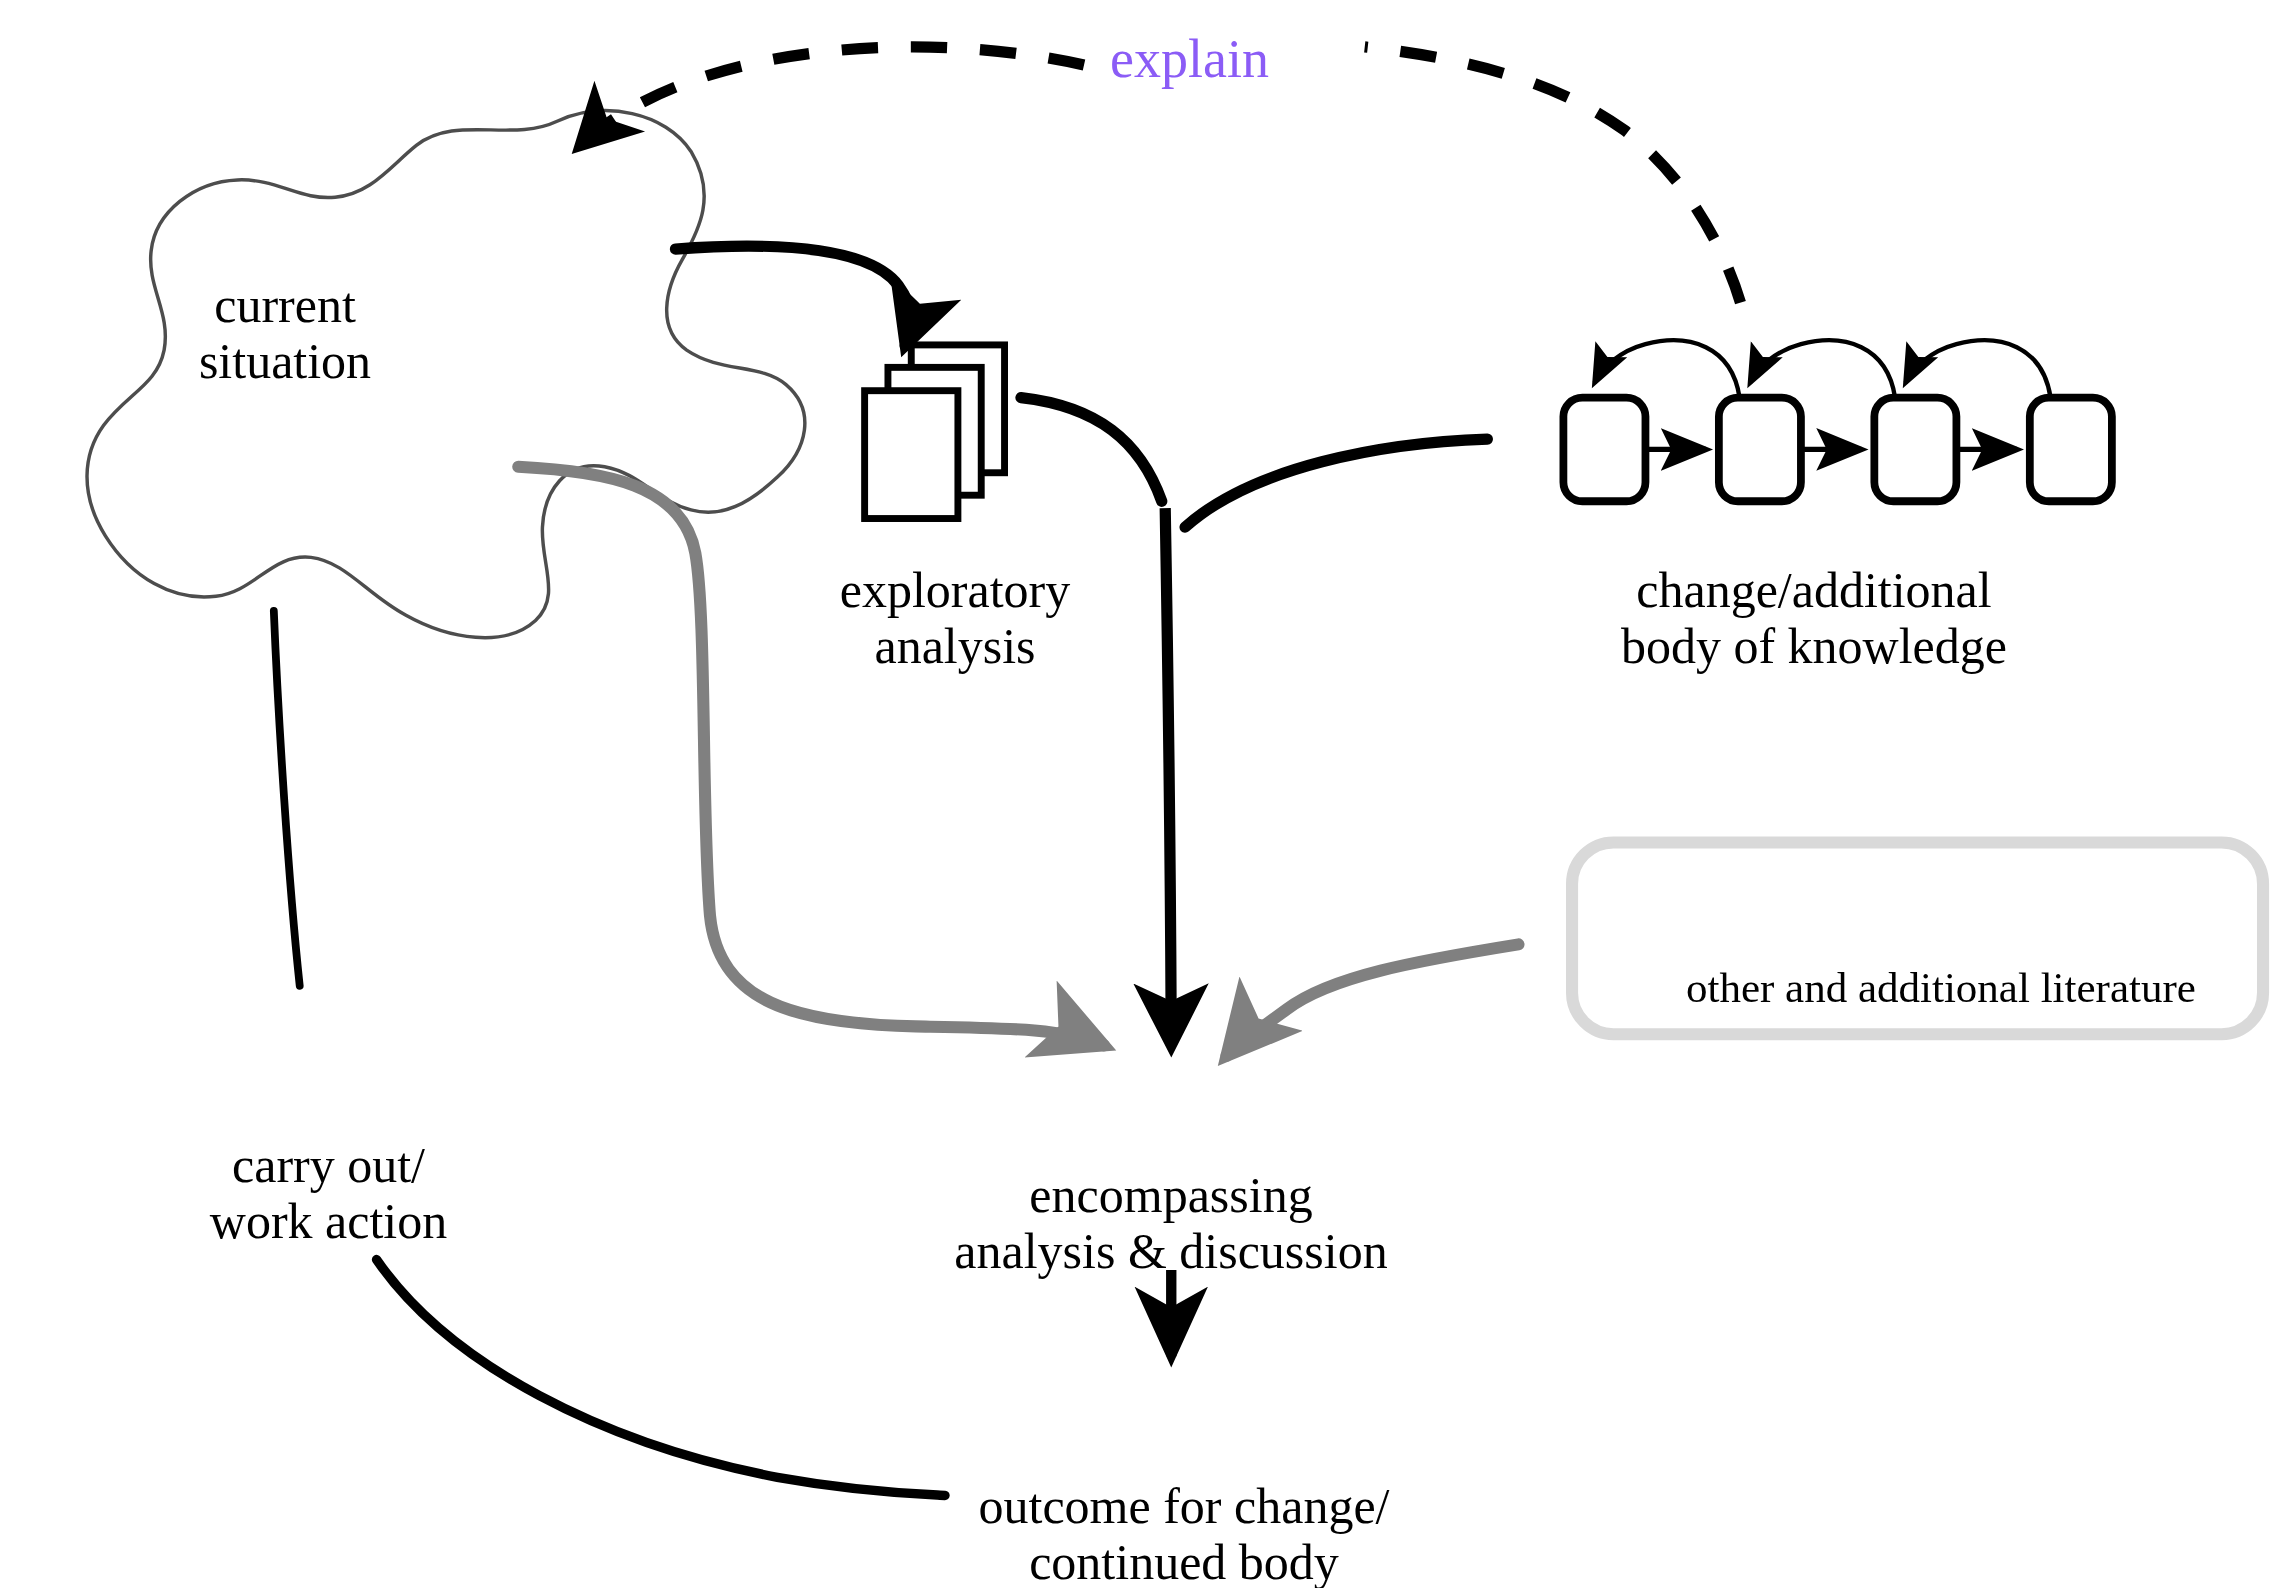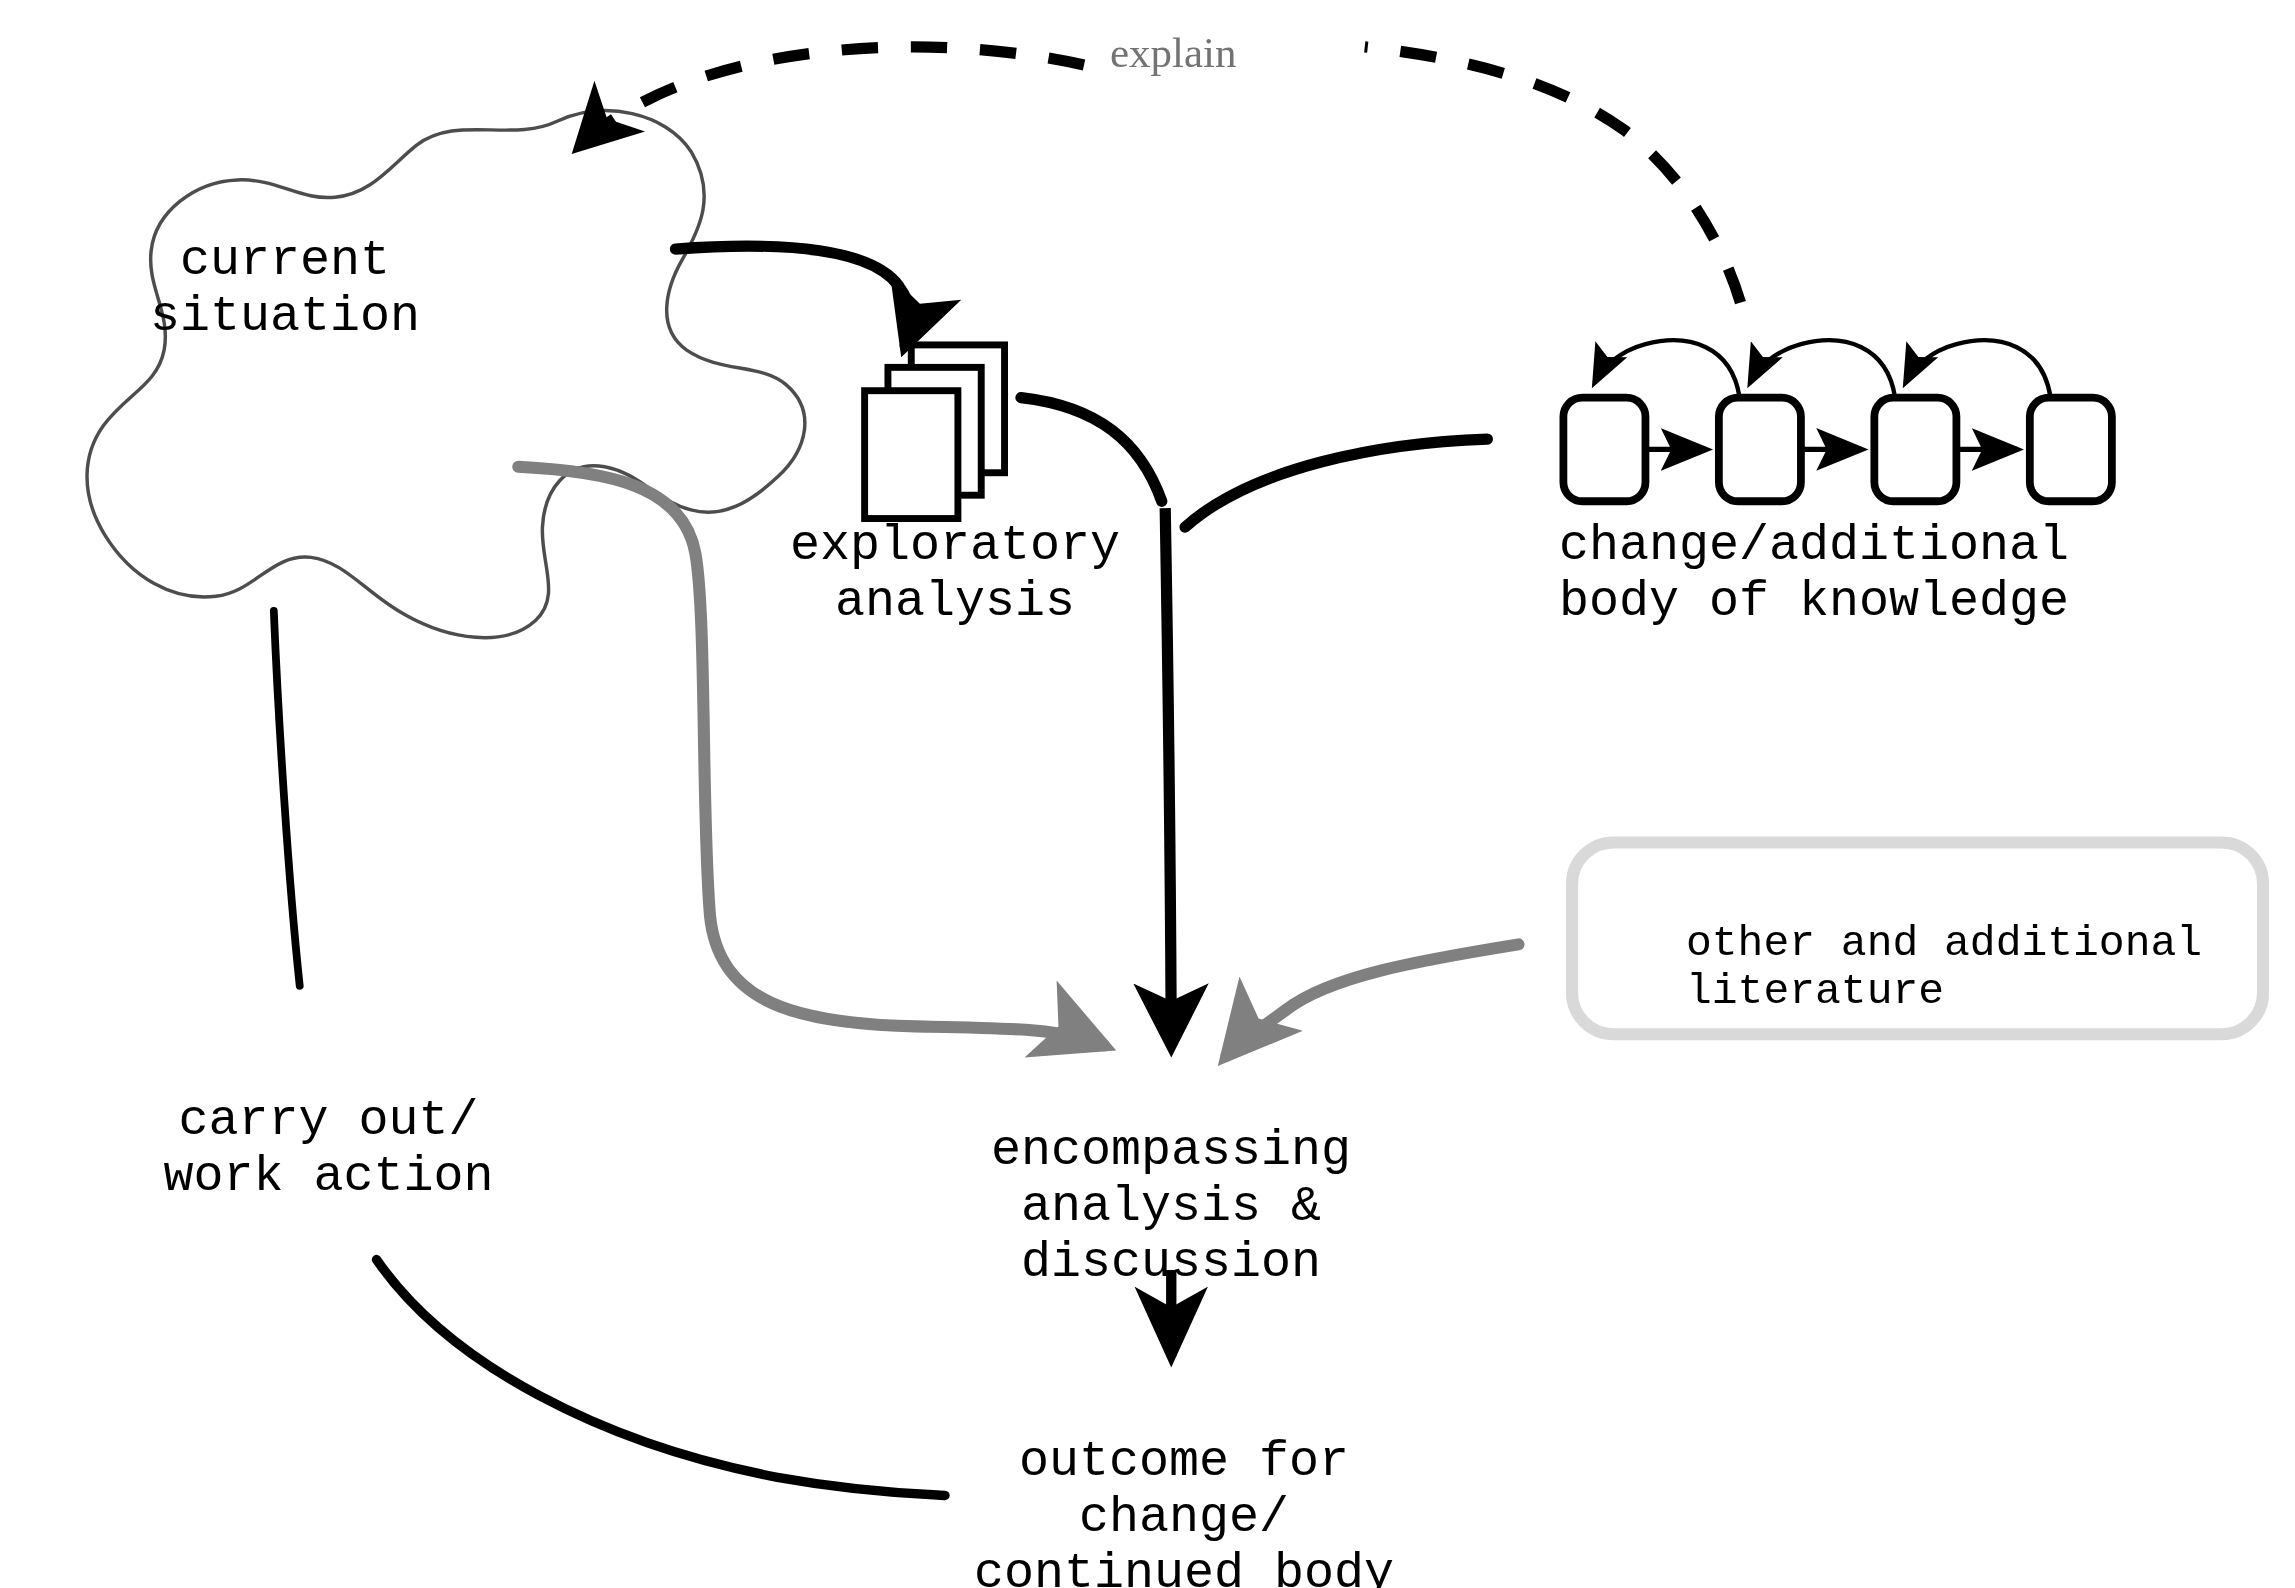--- a/index.html
+++ b/index.html
@@ -19,37 +19,38 @@
     position: absolute;
     left: 0;
     top: 0;
     width: 2295px;
     height: 1589px;
   }
   .node-label {
     position: absolute;
     text-align: center;
     color: #000000;
-    font-family: Liberation Mono, monospace;
+    font-family: Liberation Serif, serif;
     line-height: 1.12;
     white-space: pre-line;
     user-select: none;
+    margin-top: 44px;
   }
   .lbl-current-situation { left: 112px;  top: 233px;  width: 346px; font-size: 50px; }
   .lbl-exploratory       { left: 782px;  top: 518px;  width: 346px; font-size: 50px; }
   .lbl-bok               { left: 1546px; top: 518px;  width: 536px; font-size: 50px; }
   .lbl-literature        { left: 1686px; top: 920px; width: 639px; font-size: 43px; text-align: left;}
   .lbl-carry-out         { left: 130px;  top: 1093px; width: 397px; font-size: 50px; }
   .lbl-encompassing      { left: 886px; top: 1123px; width: 570px; font-size: 50px; }
   .lbl-outcome           { left: 899px; top: 1434px; width: 570px; font-size: 50px; }
   .edge-label {
     position: absolute;
-    color: #737373;
+    color: #8b5cf6;
     font-family: "Liberation Serif", "DejaVu Serif", serif;
-    font-size: 43px;
+    font-size: 54px;
     user-select: none;
   }
   .lbl-explain { left: 1110px; top: 28px; }
 </style>
 </head>
 <body>
 
 <div id="diagram-root">
 
   <svg id="diagram-svg" viewBox="0 0 2657 1839" xmlns="http://www.w3.org/2000/svg">

